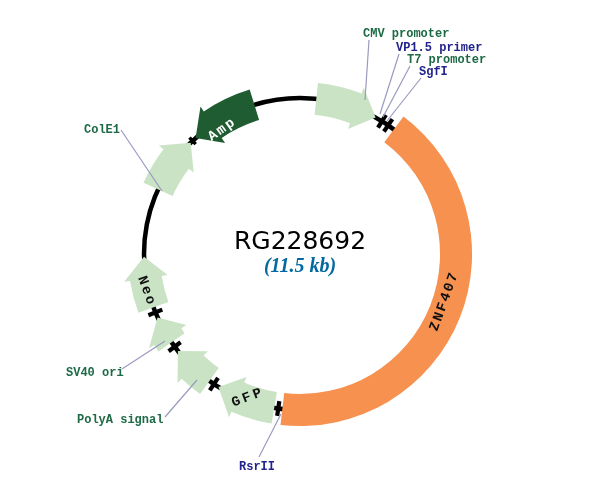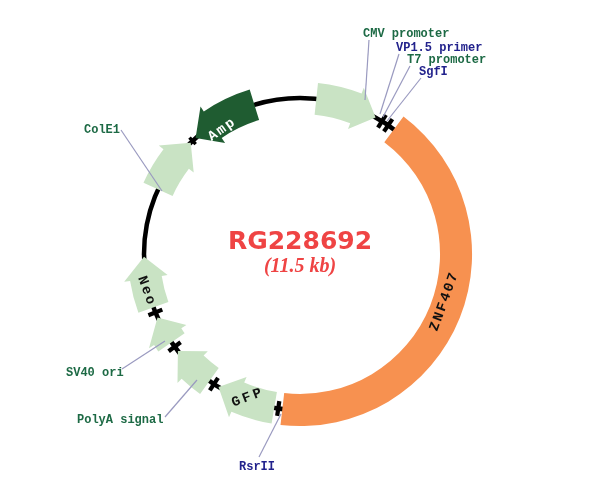--- a/index.html
+++ b/index.html
@@ -2,22 +2,22 @@
 <html><head>
 <meta charset="utf-8">
 <style>
   html,body{margin:0;padding:0;background:#ffffff;}
   .stage{position:relative;width:600px;height:500px;background:#ffffff;overflow:hidden;
          font-family:"Liberation Sans",sans-serif;}
   svg{position:absolute;left:0;top:0;}
   .callout{font-family:"Liberation Mono",monospace;font-weight:bold;font-size:12px;}
   .arclabel{font-family:"Liberation Mono",monospace;font-weight:bold;}
   .center-block{position:absolute;left:150px;top:227px;width:300px;text-align:center;pointer-events:none;}
-  .center-title{font-family:"DejaVu Sans",sans-serif;font-weight:bold;font-size:25px;color:#ef4444;line-height:27px;letter-spacing:0px;}
-  .center-size{font-family:"Liberation Serif",serif;font-style:italic;font-weight:bold;font-size:20px;color:#ef4444;line-height:23px;}
+  .center-title{font-family:"DejaVu Sans",sans-serif;font-weight:normal;font-size:25px;color:#000000;line-height:27px;letter-spacing:0px;}
+  .center-size{font-family:"Liberation Serif",serif;font-style:italic;font-weight:bold;font-size:20px;color:#0369a1;line-height:23px;}
 </style>
 </head>
 <body>
 
 <div class="stage">
   <svg id="map" width="600" height="504" viewBox="0 0 600 504">
       <circle cx="300" cy="254" r="156" fill="none" stroke="#000000" stroke-width="4.5"></circle>
       <path d="M318.0,82.9 A172,172 0 0 1 361.6,93.4 L363.8,87.8 L375.6,117.6 L348.0,128.9 L350.2,123.3 A140,140 0 0 0 314.6,114.8 Z" fill="#c9e3c4"></path>
       <path d="M403.5,116.6 A172,172 0 0 1 280.5,424.9 L284.2,393.1 A140,140 0 0 0 384.3,142.2 Z" fill="#f79150"></path>
       <path d="M271.6,423.6 A172,172 0 0 1 231.4,411.7 L229.0,417.2 L218.5,387.0 L246.6,376.9 L244.2,382.4 A140,140 0 0 0 276.9,392.1 Z" fill="#c9e3c4"></path>

